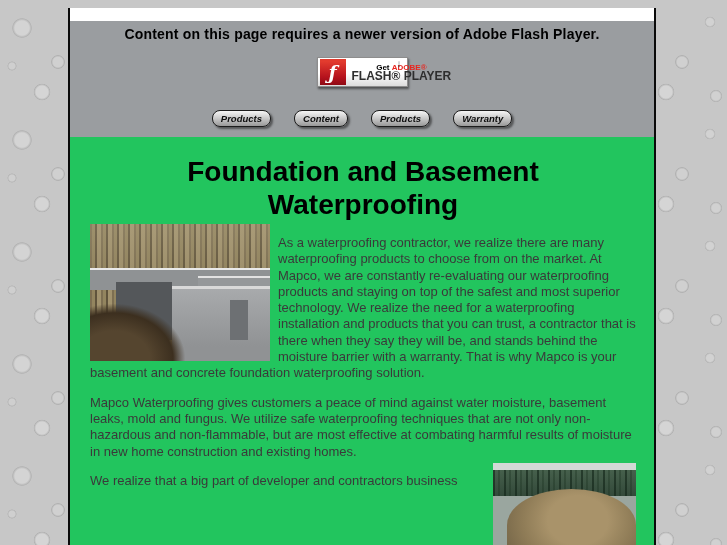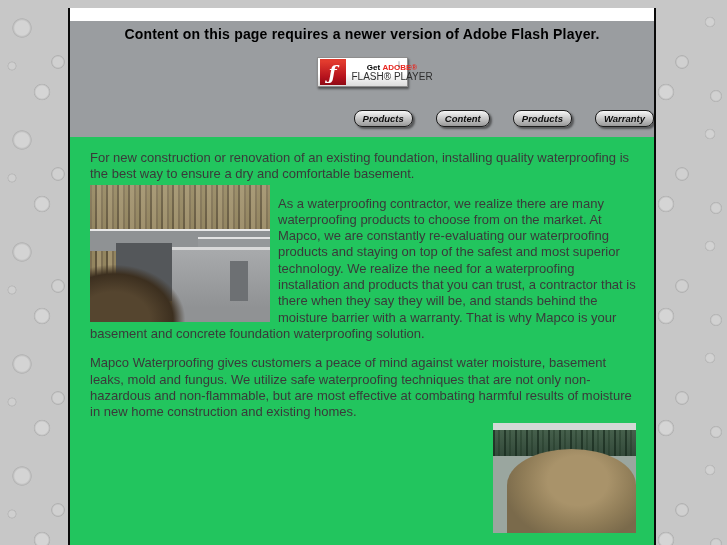--- a/index.html
+++ b/index.html
@@ -67,29 +67,29 @@
     line-height: 19px;
   }
   .flash-text {
     margin-left: 6px;
     display: flex; flex-direction: column;
     text-align: center;
     line-height: 9px;
   }
   .flash-text .line1 { font-size: 8px; font-weight: bold; color: #000; white-space: nowrap; }
   .flash-text .line1 .red { color: #e8251f; }
-  .flash-text .line2 { font-size: 10px; font-weight: normal; color: #2e2e2e; white-space: nowrap; }
+  .flash-text .line2 { font-size: 12px; font-weight: bold; color: #2e2e2e; white-space: nowrap; }
   .dl-arrow {
     position: absolute; top: 0px; right: 5px;
     font-size: 10px; font-weight: bold; color: #4a4a4a;
   }
   .nav-row {
     margin-top: 23px;
     display: flex;
-    justify-content: flex-end;
+    justify-content: center;
     gap: 23px;
   }
   .nav-btn {
     min-width: 54px; height: 17px;
     border: 1px solid #1c1c1c;
     border-radius: 8px;
     background: linear-gradient(#f6f6f6, #cdcdcd 45%, #989898);
     box-shadow: 2px 2px 2px rgba(30,30,30,0.55);
     font-family: "Liberation Sans", sans-serif;
     font-style: italic;
@@ -197,37 +197,38 @@
 
     <nav class="nav-row">
       <button class="nav-btn">Products</button>
       <button class="nav-btn">Content</button>
       <button class="nav-btn">Products</button>
       <button class="nav-btn">Warranty</button>
     </nav>
   </div>
 
   <div class="content">
-
-    <div class="para">For new construction or renovation of an existing foundation, installing quality waterproofing is the best way to ensure a dry and comfortable basement.</div>
+    <h1 class="page-title">Foundation and Basement Waterproofing</h1>
+
 
     <div class="para clearfix">
       <div class="photo-left">
         <div class="pl-far-wall"></div>
         <div class="pl-right-wall"></div>
         <div class="pl-dark-block"></div>
         <div class="pl-front-wall"></div>
         <div class="pl-front-cap"></div>
         <div class="pl-dirt"></div>
       </div>
       <span>As a waterproofing contractor, we realize there are many waterproofing products to choose from on the market. At Mapco, we are constantly re-evaluating our waterproofing products and staying on top of the safest and most superior technology. We realize the need for a waterproofing installation and products that you can trust, a contractor that is there when they say they will be, and stands behind the moisture barrier with a warranty. That is why Mapco is your basement and concrete foundation waterproofing solution.</span>
     </div>
 
     <div class="para">Mapco Waterproofing gives customers a peace of mind against water moisture, basement leaks, mold and fungus. We utilize safe waterproofing techniques that are not only non-hazardous and non-flammable, but are most effective at combating harmful results of moisture in new home construction and existing homes.</div>
 
     <div class="para clearfix">
       <div class="photo-right">
         <div class="pr-trees"></div>
         <div class="pr-dirt"></div>
       </div>
+      <span>We realize that a big part of developer and contractors business</span>
     </div>
   </div>
 </div>
 
 </body></html>

